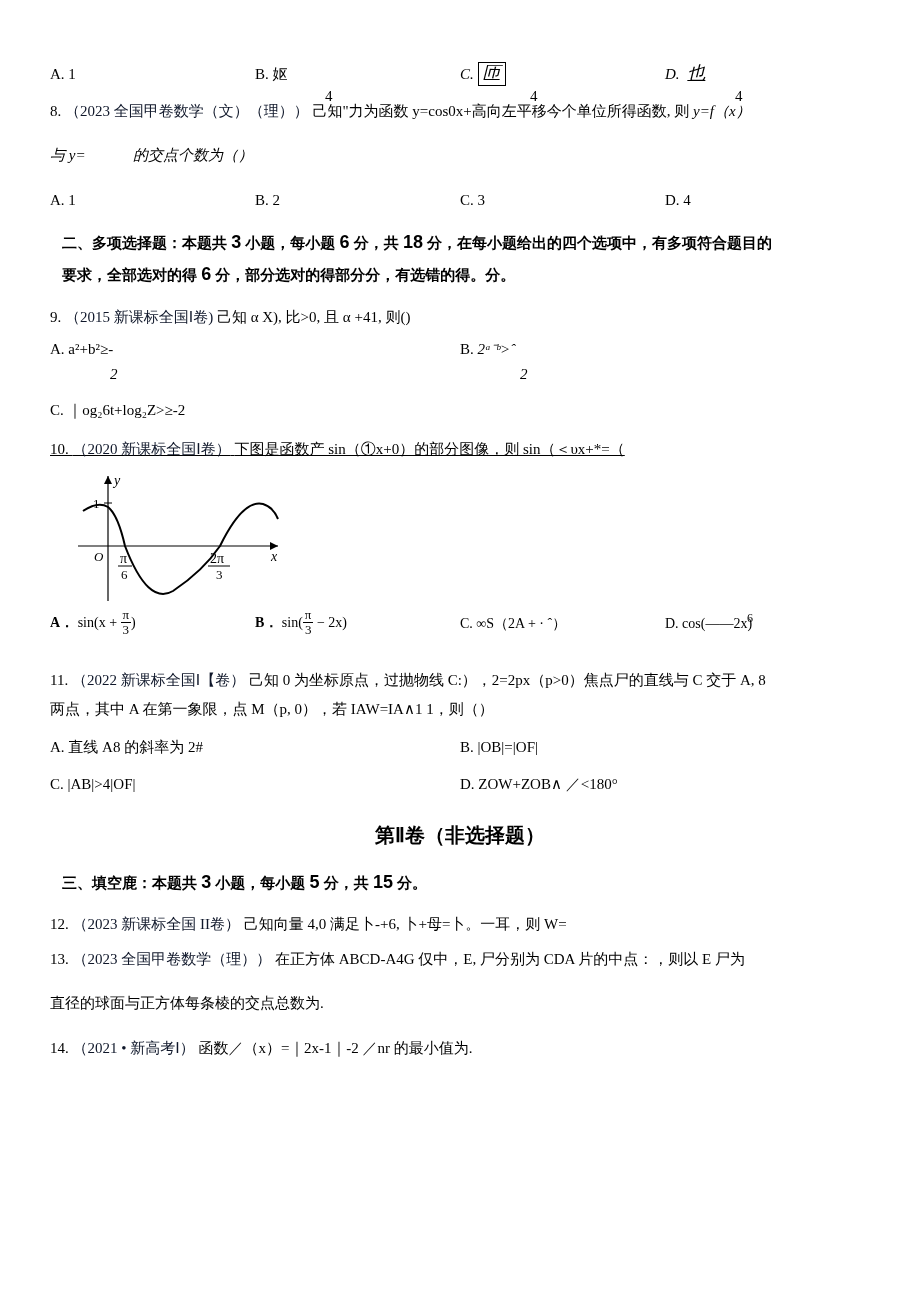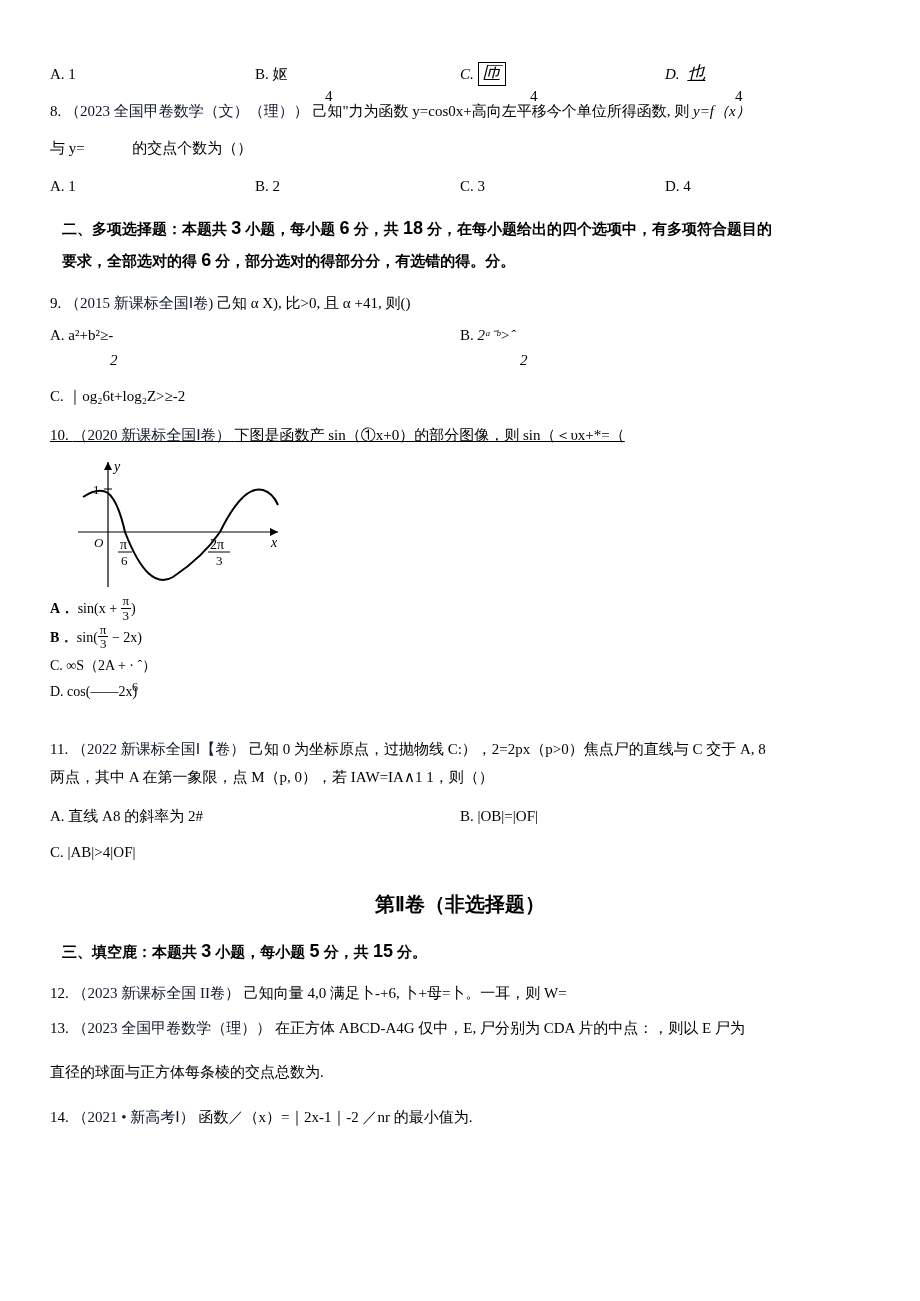--- a/index.html
+++ b/index.html
@@ -76,21 +76,20 @@
     }
     .chart-wrap {
       margin: 8px 0 4px 18px;
       width: 220px;
       height: 135px;
     }
     .q10-opts {
       display: flex;
       align-items: baseline;
       margin: 4px 0 6px 0;
-      flex-direction: column;
     }
     .q10-opts .opt {
       flex: 1;
       font-size: 14px;
     }
     .frac {
       display: inline-block;
       vertical-align: middle;
       text-align: center;
       font-size: 13px;
@@ -130,21 +129,21 @@
     <span class="denom">4</span>
   </div>
 </div>
 
 <div>
   <span>8. </span>
   <span class="link-blue">（2023 全国甲卷数学（文）（理））</span>
   <span>己知"力为函数 y=cos0x+高向左平移今个单位所得函数, 则 </span>
   <span style="font-style:italic;">y=f（x）</span>
 </div>
-<div style="margin:9px 0;">
+<div style="margin:16px 0;font-style:italic;">
   <span>与 y=</span>
   <span style="display:inline-block;width:40px;"></span>
   <span>的交点个数为（）</span>
 </div>
 <div class="options-row">
   <div class="opt">A. 1</div>
   <div class="opt">B. 2</div>
   <div class="opt">C. 3</div>
   <div class="opt">D. 4</div>
 </div>
@@ -231,20 +230,21 @@
   <span>己知 0 为坐标原点，过抛物线 C:），2=2px（p&gt;0）焦点尸的直线与 C 交于 A, 8</span>
   <br>
   <span>两点，其中 A 在第一象限，点 M（p, 0），若 IAW=IA∧1 1，则（）</span>
 </div>
 <div class="sub-options" style="margin-top:10px;font-family:Liberation Serif, serif;">
   <div class="opt">A. 直线 A8 的斜率为 2#</div>
   <div class="opt">B. |OB|=|OF|</div>
 </div>
 <div class="sub-options" style="margin-top:8px;">
   <div class="opt">C. |AB|&gt;4|OF|</div>
+  <div class="opt">D. ZOW+ZOB∧ ／&lt;180°</div>
 </div>
 
 <div class="h2-center">第Ⅱ卷（非选择题）</div>
 
 <div class="section-title">
   <span>三、填空鹿：本题共 </span><span class="bold-num">3</span><span> 小题，每小题 </span><span class="bold-num">5</span><span> 分，共 </span><span class="bold-num">15</span><span> 分。</span>
 </div>
 
 <div style="margin:6px 0;">
   <span>12. </span>

